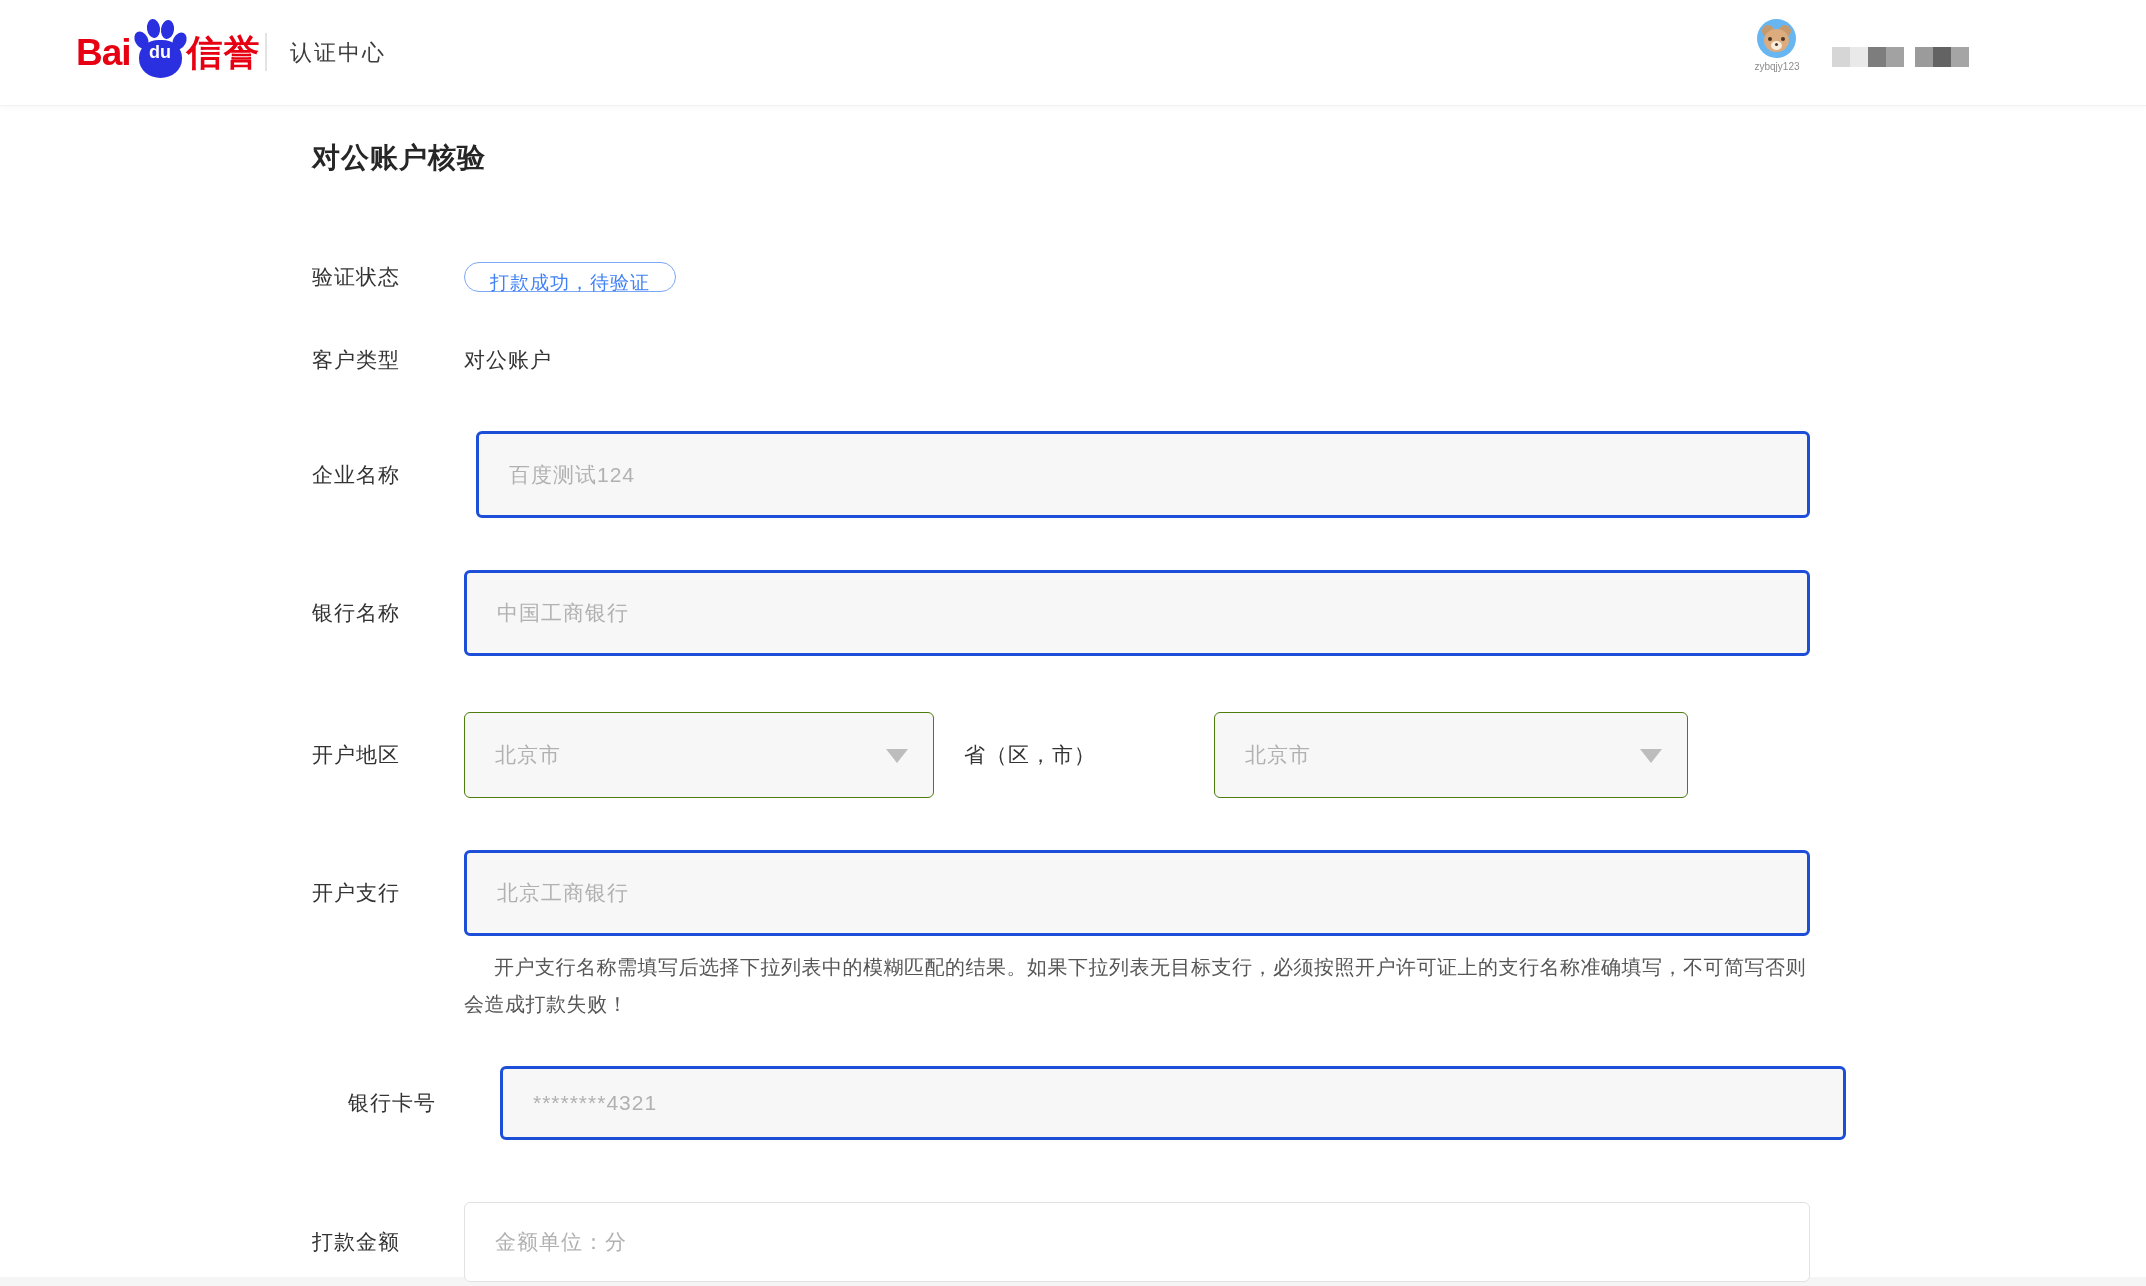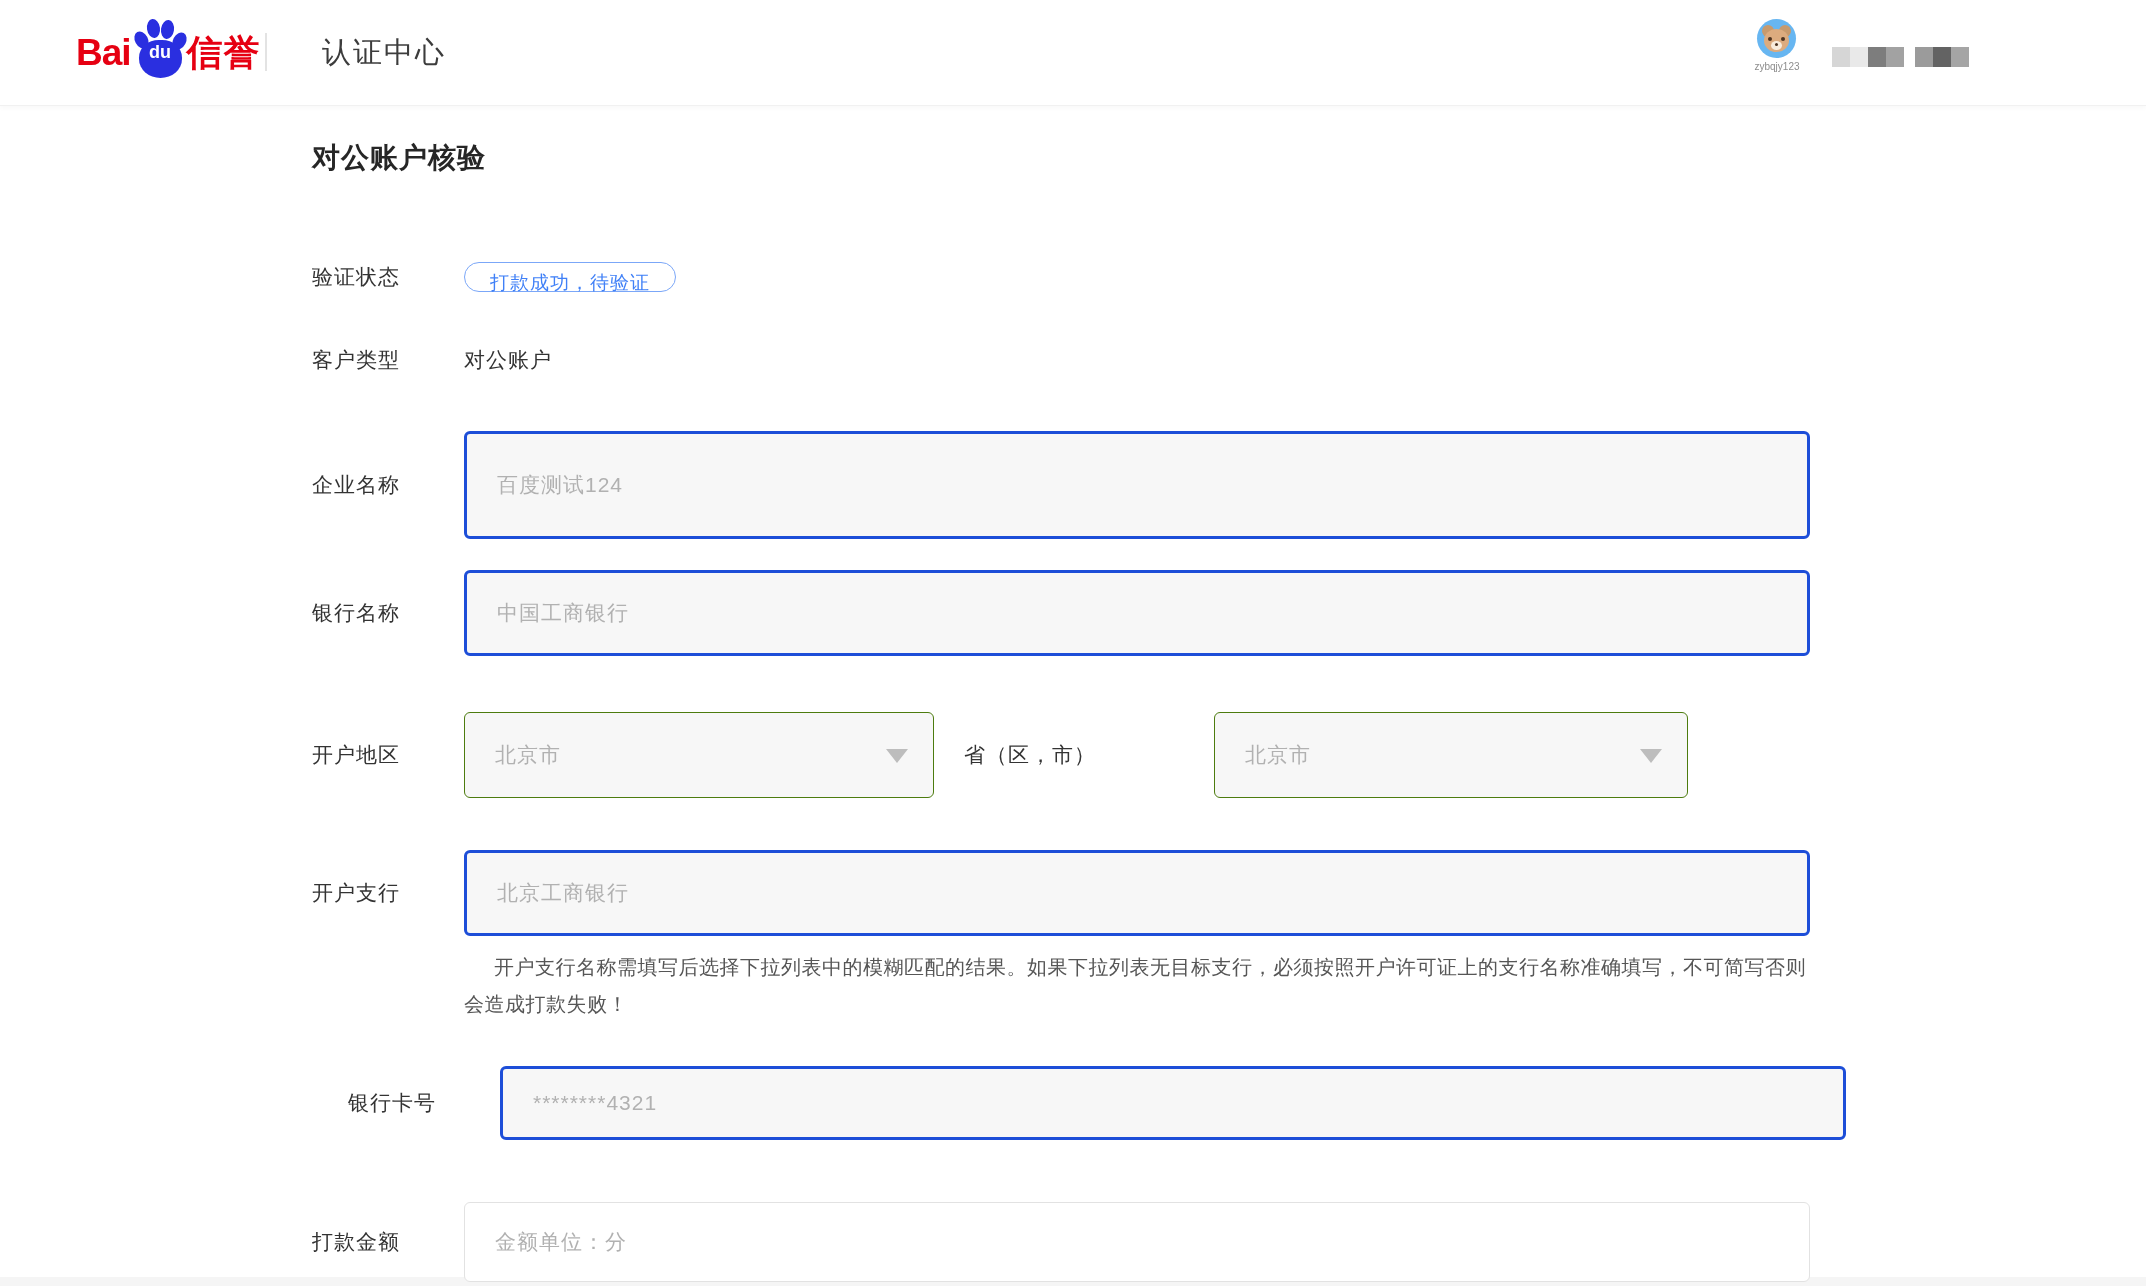--- a/index.html
+++ b/index.html
@@ -17,21 +17,21 @@
   .toe1 { width:13px; height:18px; left:1px;  top:13px; transform:rotate(-28deg); }
   .toe2 { width:13px; height:19px; left:13px; top:1px;  transform:rotate(-8deg); }
   .toe3 { width:13px; height:19px; left:27px; top:2px;  transform:rotate(8deg); }
   .toe4 { width:13px; height:18px; left:39px; top:14px; transform:rotate(28deg); }
   .pad  { position:absolute; left:5px; top:22px; width:43px; height:38px; background:#2a2fe0;
           border-radius:46% 46% 50% 50%; display:flex; align-items:flex-start; justify-content:center; }
   .pad-du { color:#ffffff; font-size:18px; font-weight:700; margin-top:2px; }
   .logo-suffix { font-size:36px; font-weight:700; color:#e60012; margin-left:-1px; letter-spacing:1px; }
   .head-divider { position:absolute; left:265px; top:33px; width:2px; height:38px; background:#e3e3e3; }
   .site-title { position:absolute; left:290px; top:0; height:106px; display:flex; align-items:center;
-                font-size:29px; color:#3c3c3c; letter-spacing:2px;margin-left:32px; }
+                font-size:22px; color:#3c3c3c; letter-spacing:2px; }
 
   
   .avatar { position:absolute; left:1757px; top:19px; width:39px; height:39px; border-radius:50%;
             background:#67b6f1; overflow:hidden; }
   .bear-ear { position:absolute; width:12px; height:12px; background:#c79a6d; border-radius:50%; top:6px; }
   .bear-ear.left { left:5px; } .bear-ear.right { right:5px; }
   .bear-face { position:absolute; left:7px; top:10px; width:25px; height:23px; background:#dcab7e; border-radius:50%; }
   .bear-eye { position:absolute; width:4px; height:4px; background:#4c3321; border-radius:50%; top:8px; }
   .bear-eye.left { left:4px; } .bear-eye.right { right:4px; }
   .bear-muzzle { position:absolute; left:7px; top:12px; width:11px; height:9px; background:#f8ecdc; border-radius:50%; }
@@ -45,21 +45,21 @@
   .rb5{background:#9b9b9b;} .rb6{background:#636363;} .rb7{background:#a5a5a5;}
 
   
   .page-title { position:absolute; left:312px; top:139px; font-size:28px; font-weight:700; color:#262626; letter-spacing:1px; }
 
   .row { position:absolute; left:312px; width:1498px; display:flex; align-items:center; z-index:2; }
   .row-label { width:152px; flex-shrink:0; font-size:21px; color:#333333; letter-spacing:1px; }
 
   .row-status  { top:256px; height:41px; }
   .row-type    { top:340px; height:40px; }
-  .row-company { top:431px; height:108px; }
+  .row-company { top:431px; height:87px;gap:12px; }
   .row-bank    { top:570px; height:86px; }
   .row-region  { top:712px; height:86px; }
   .row-branch  { top:850px; height:86px; }
   .row-card    { top:1066px; height:74px;margin-left:36px; }
   .row-amount  { top:1202px; height:80px; }
 
   .badge { height:30px; line-height:39px; padding:0 25px; border:1px solid #7ba7f8; border-radius:21px;
            color:#4080f7; font-size:19px; letter-spacing:1px; background:#ffffff; }
 
   .static-value { font-size:21px; color:#333333; letter-spacing:1px; }

